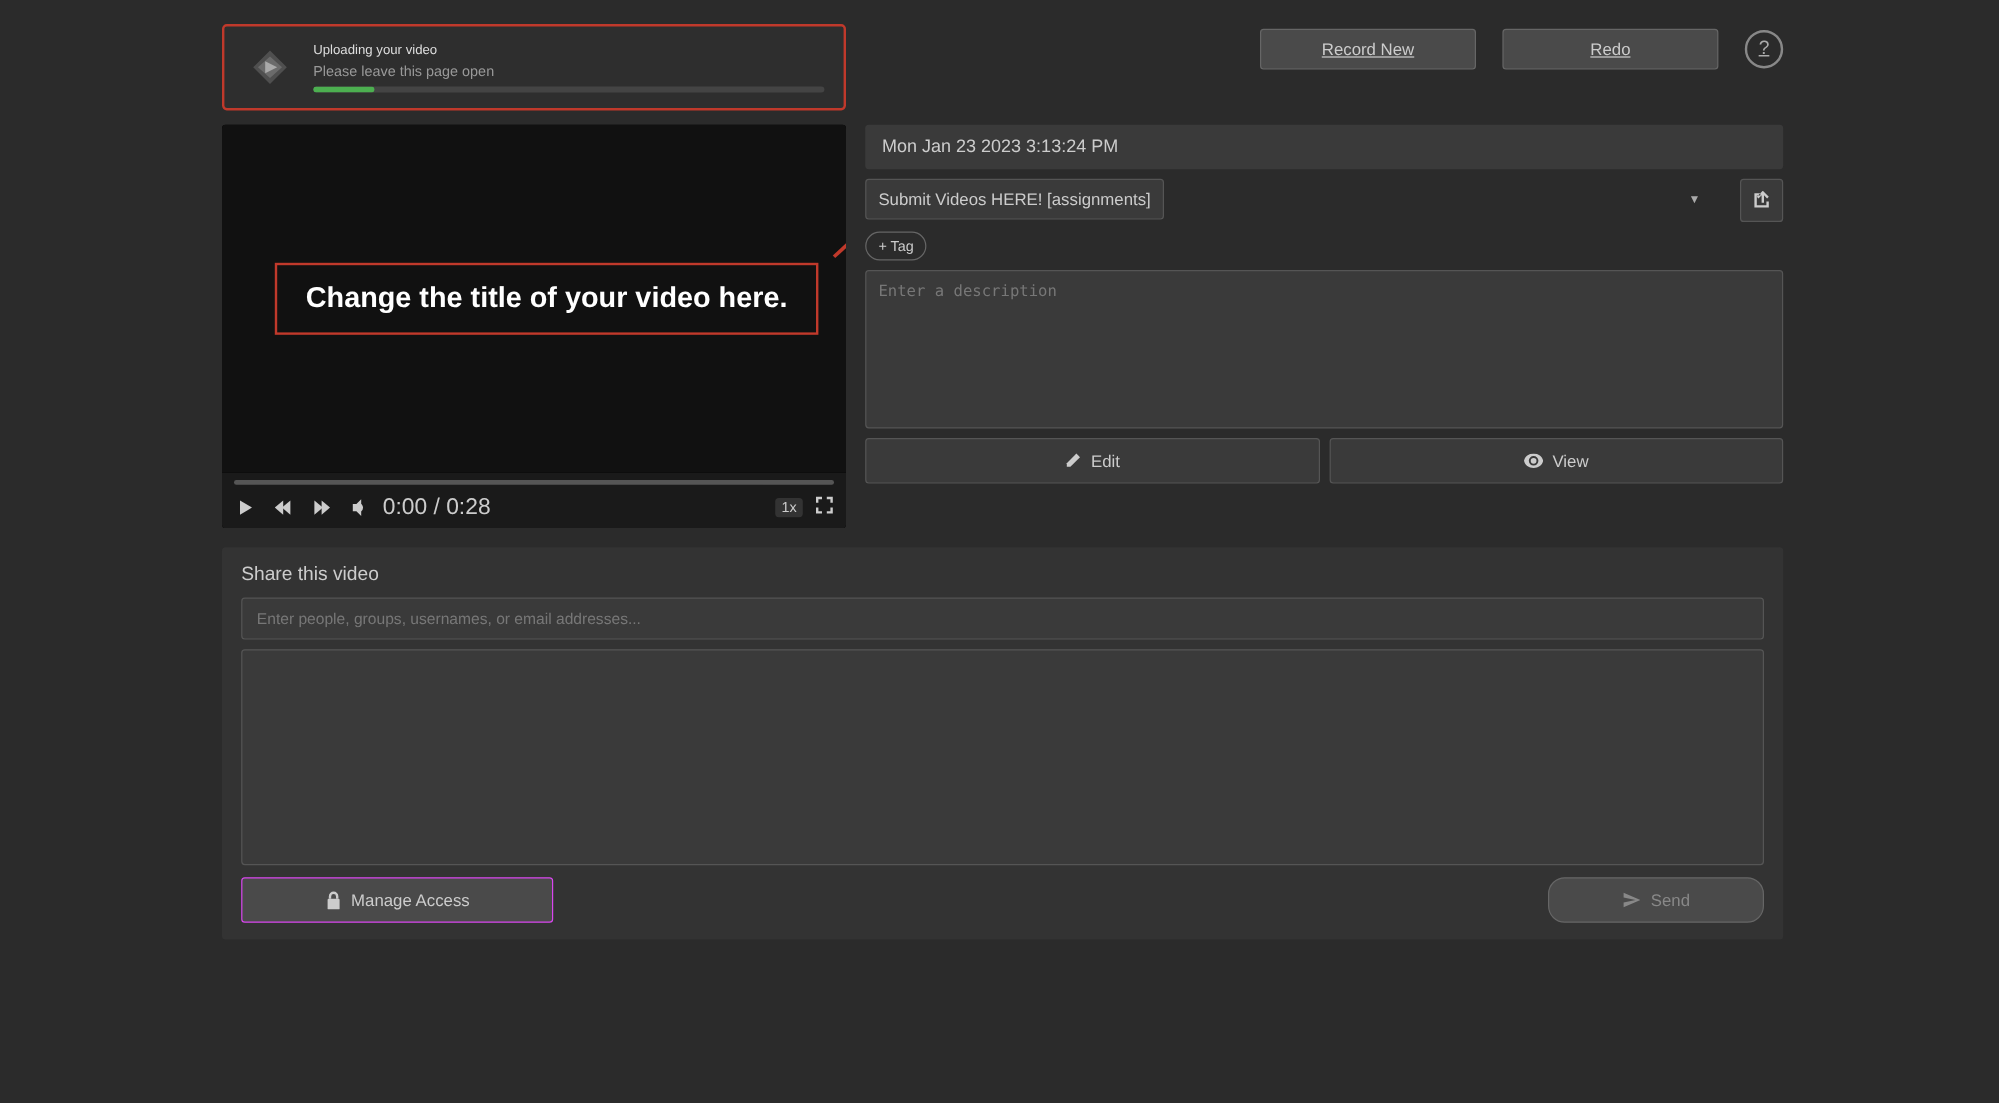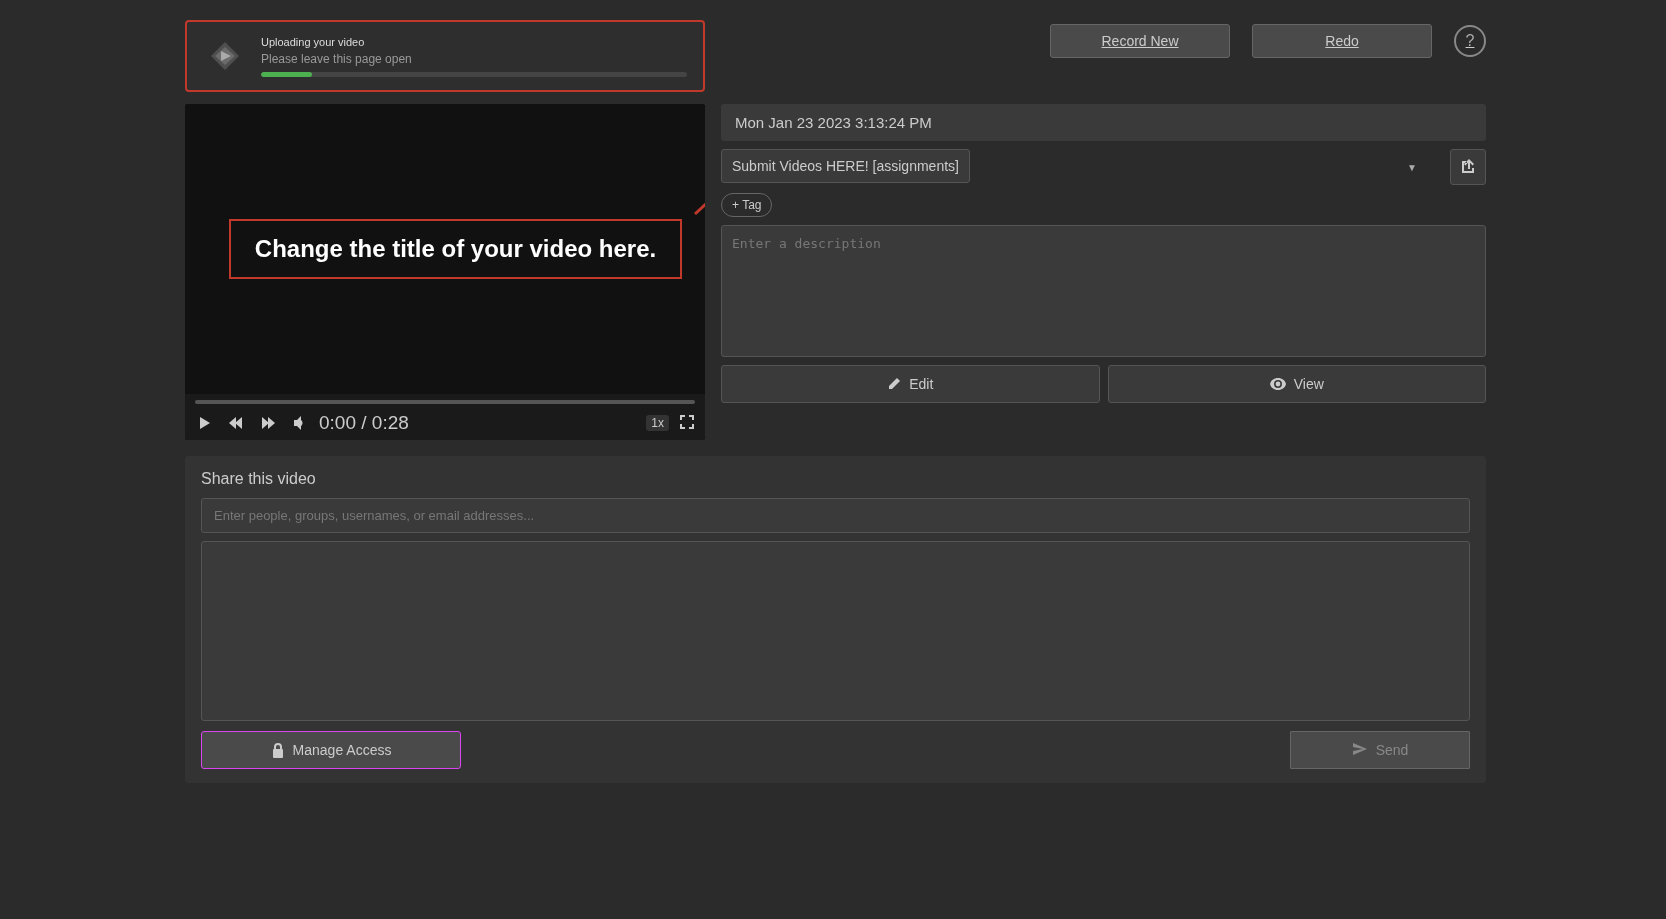--- a/index.html
+++ b/index.html
@@ -348,22 +348,23 @@
       justify-content: center;
     }
 
     .btn-send {
       background: #4a4a4a;
       border: 1px solid #666;
       color: #888;
       padding: 10px 30px;
       font-size: 14px;
       cursor: pointer;
-      border-radius: 1px;
-      display: flex;
+      border-radius: 14px;
+      display: flex;
+      align-items: center;
       gap: 8px;
       min-width: 180px;
       justify-content: center;
     }
 
     .overall-layout {
       display: flex;
       flex-direction: column;
       padding: 20px 180px 20px 185px;
       gap: 12px;

